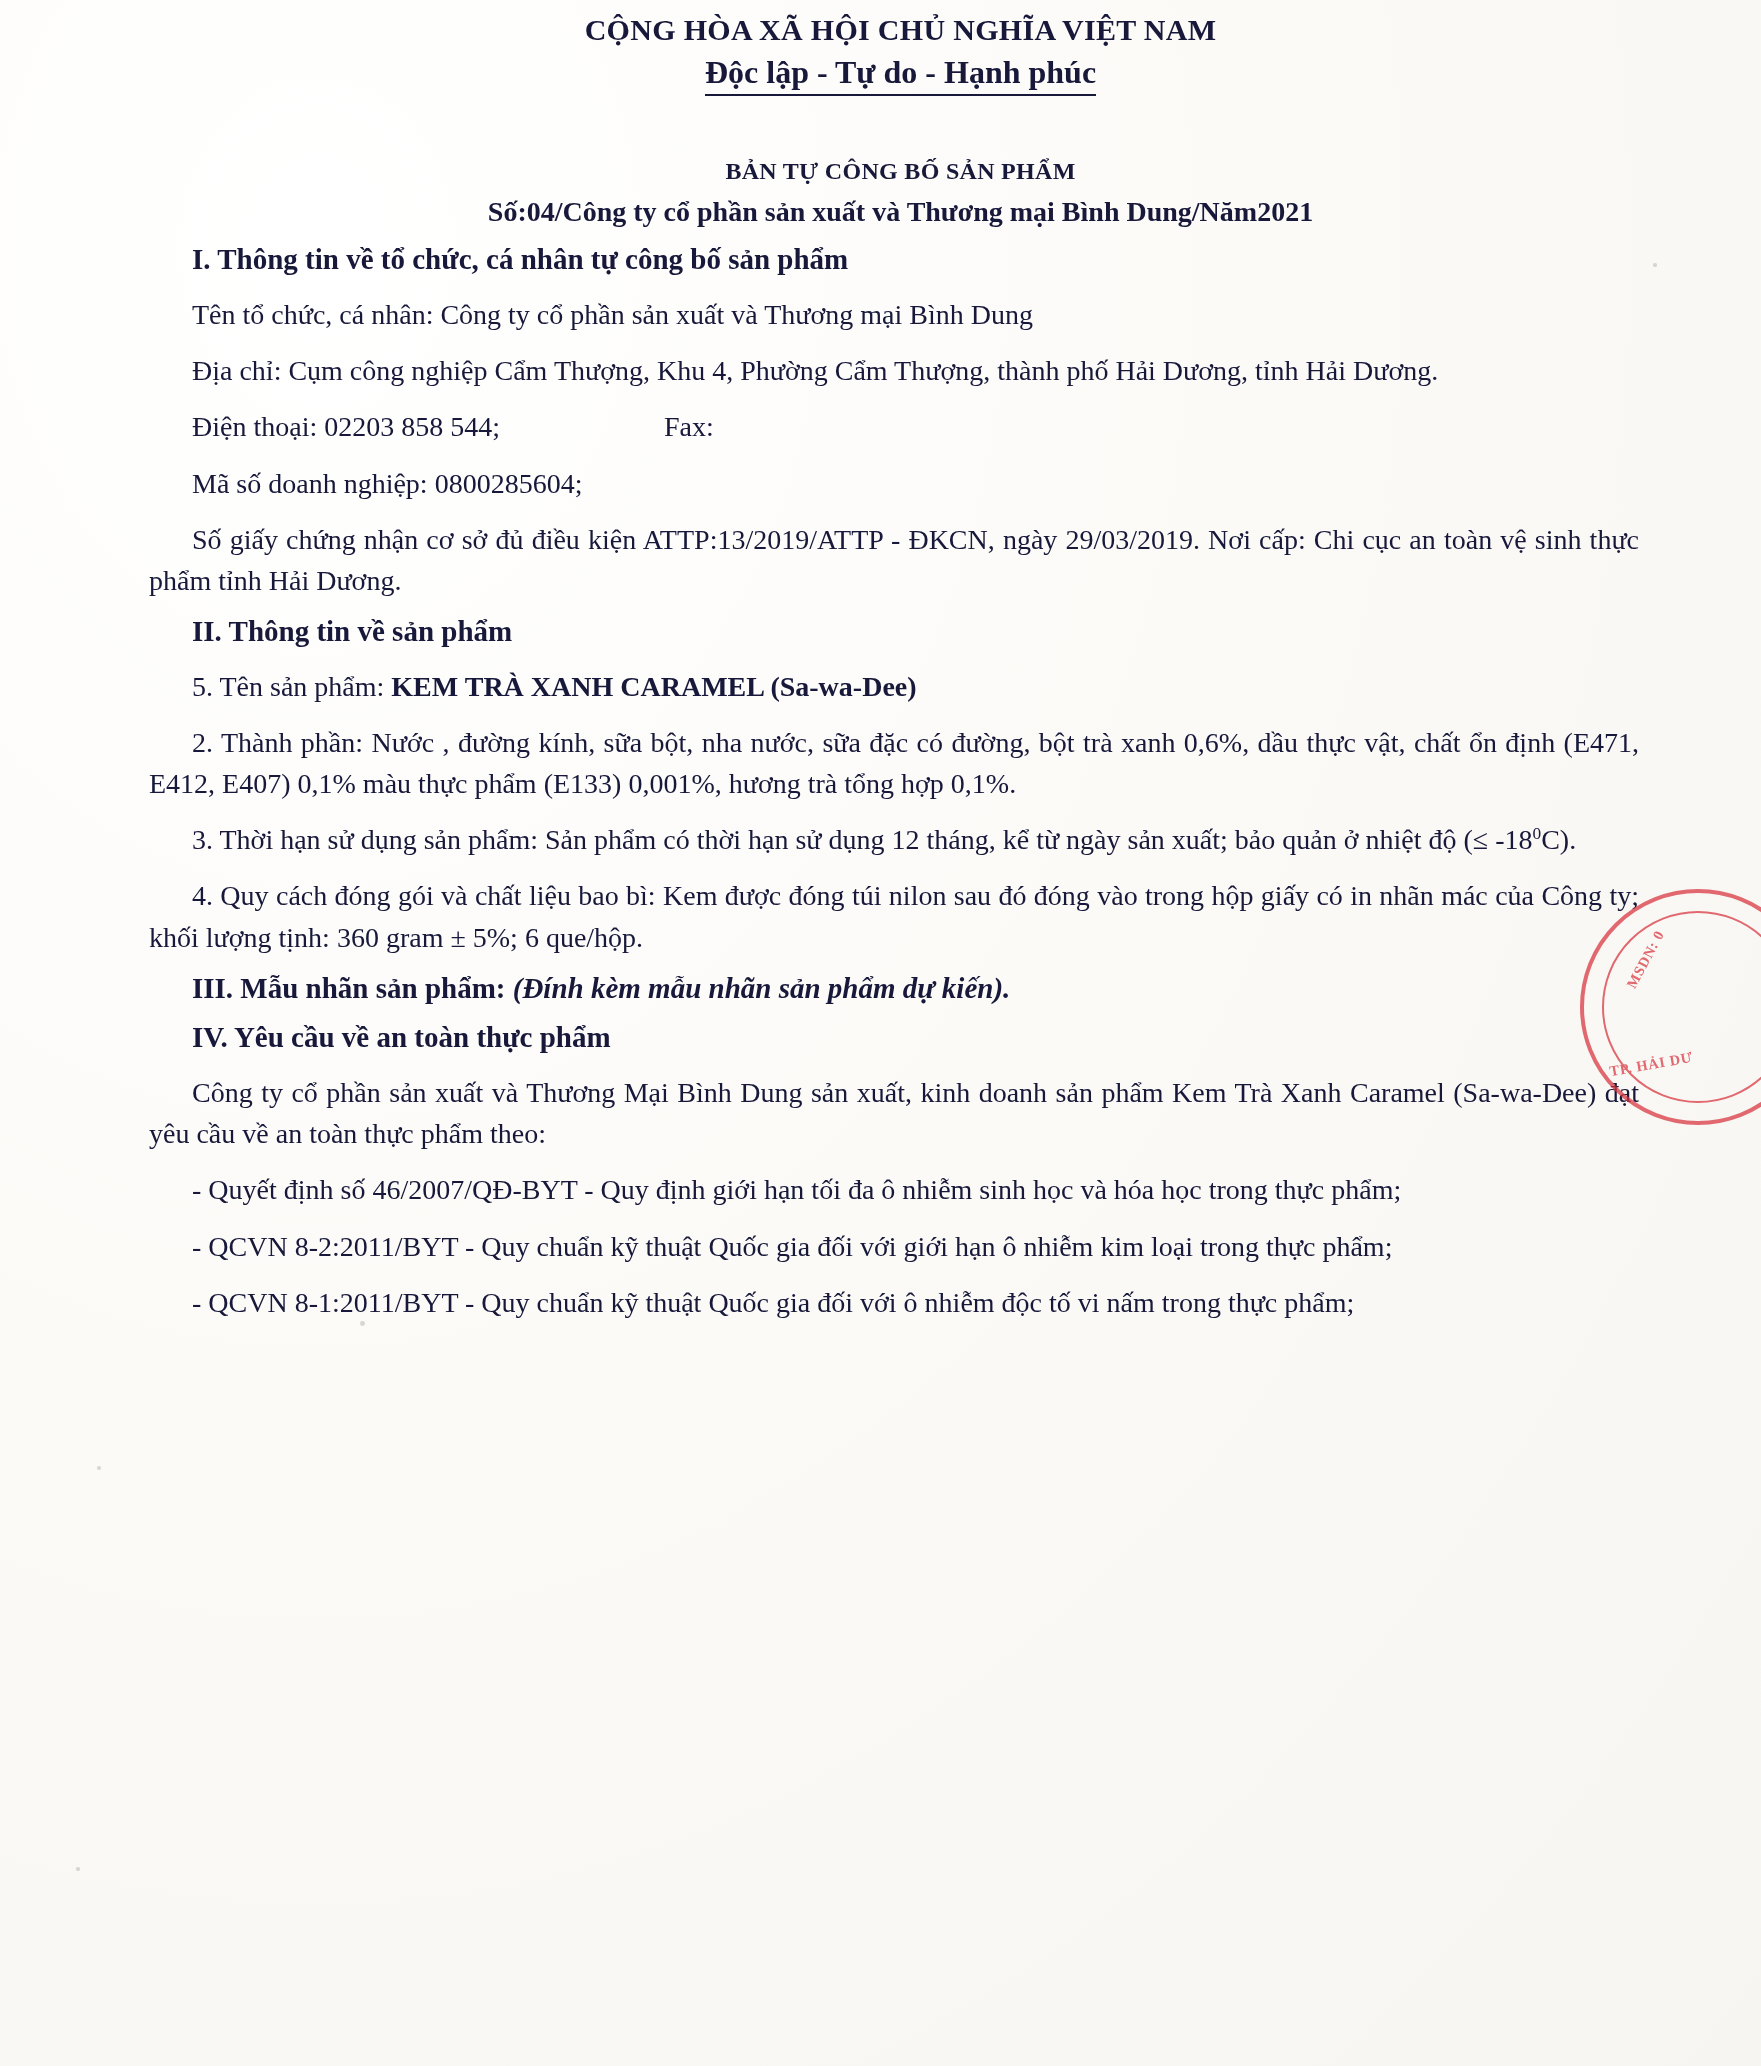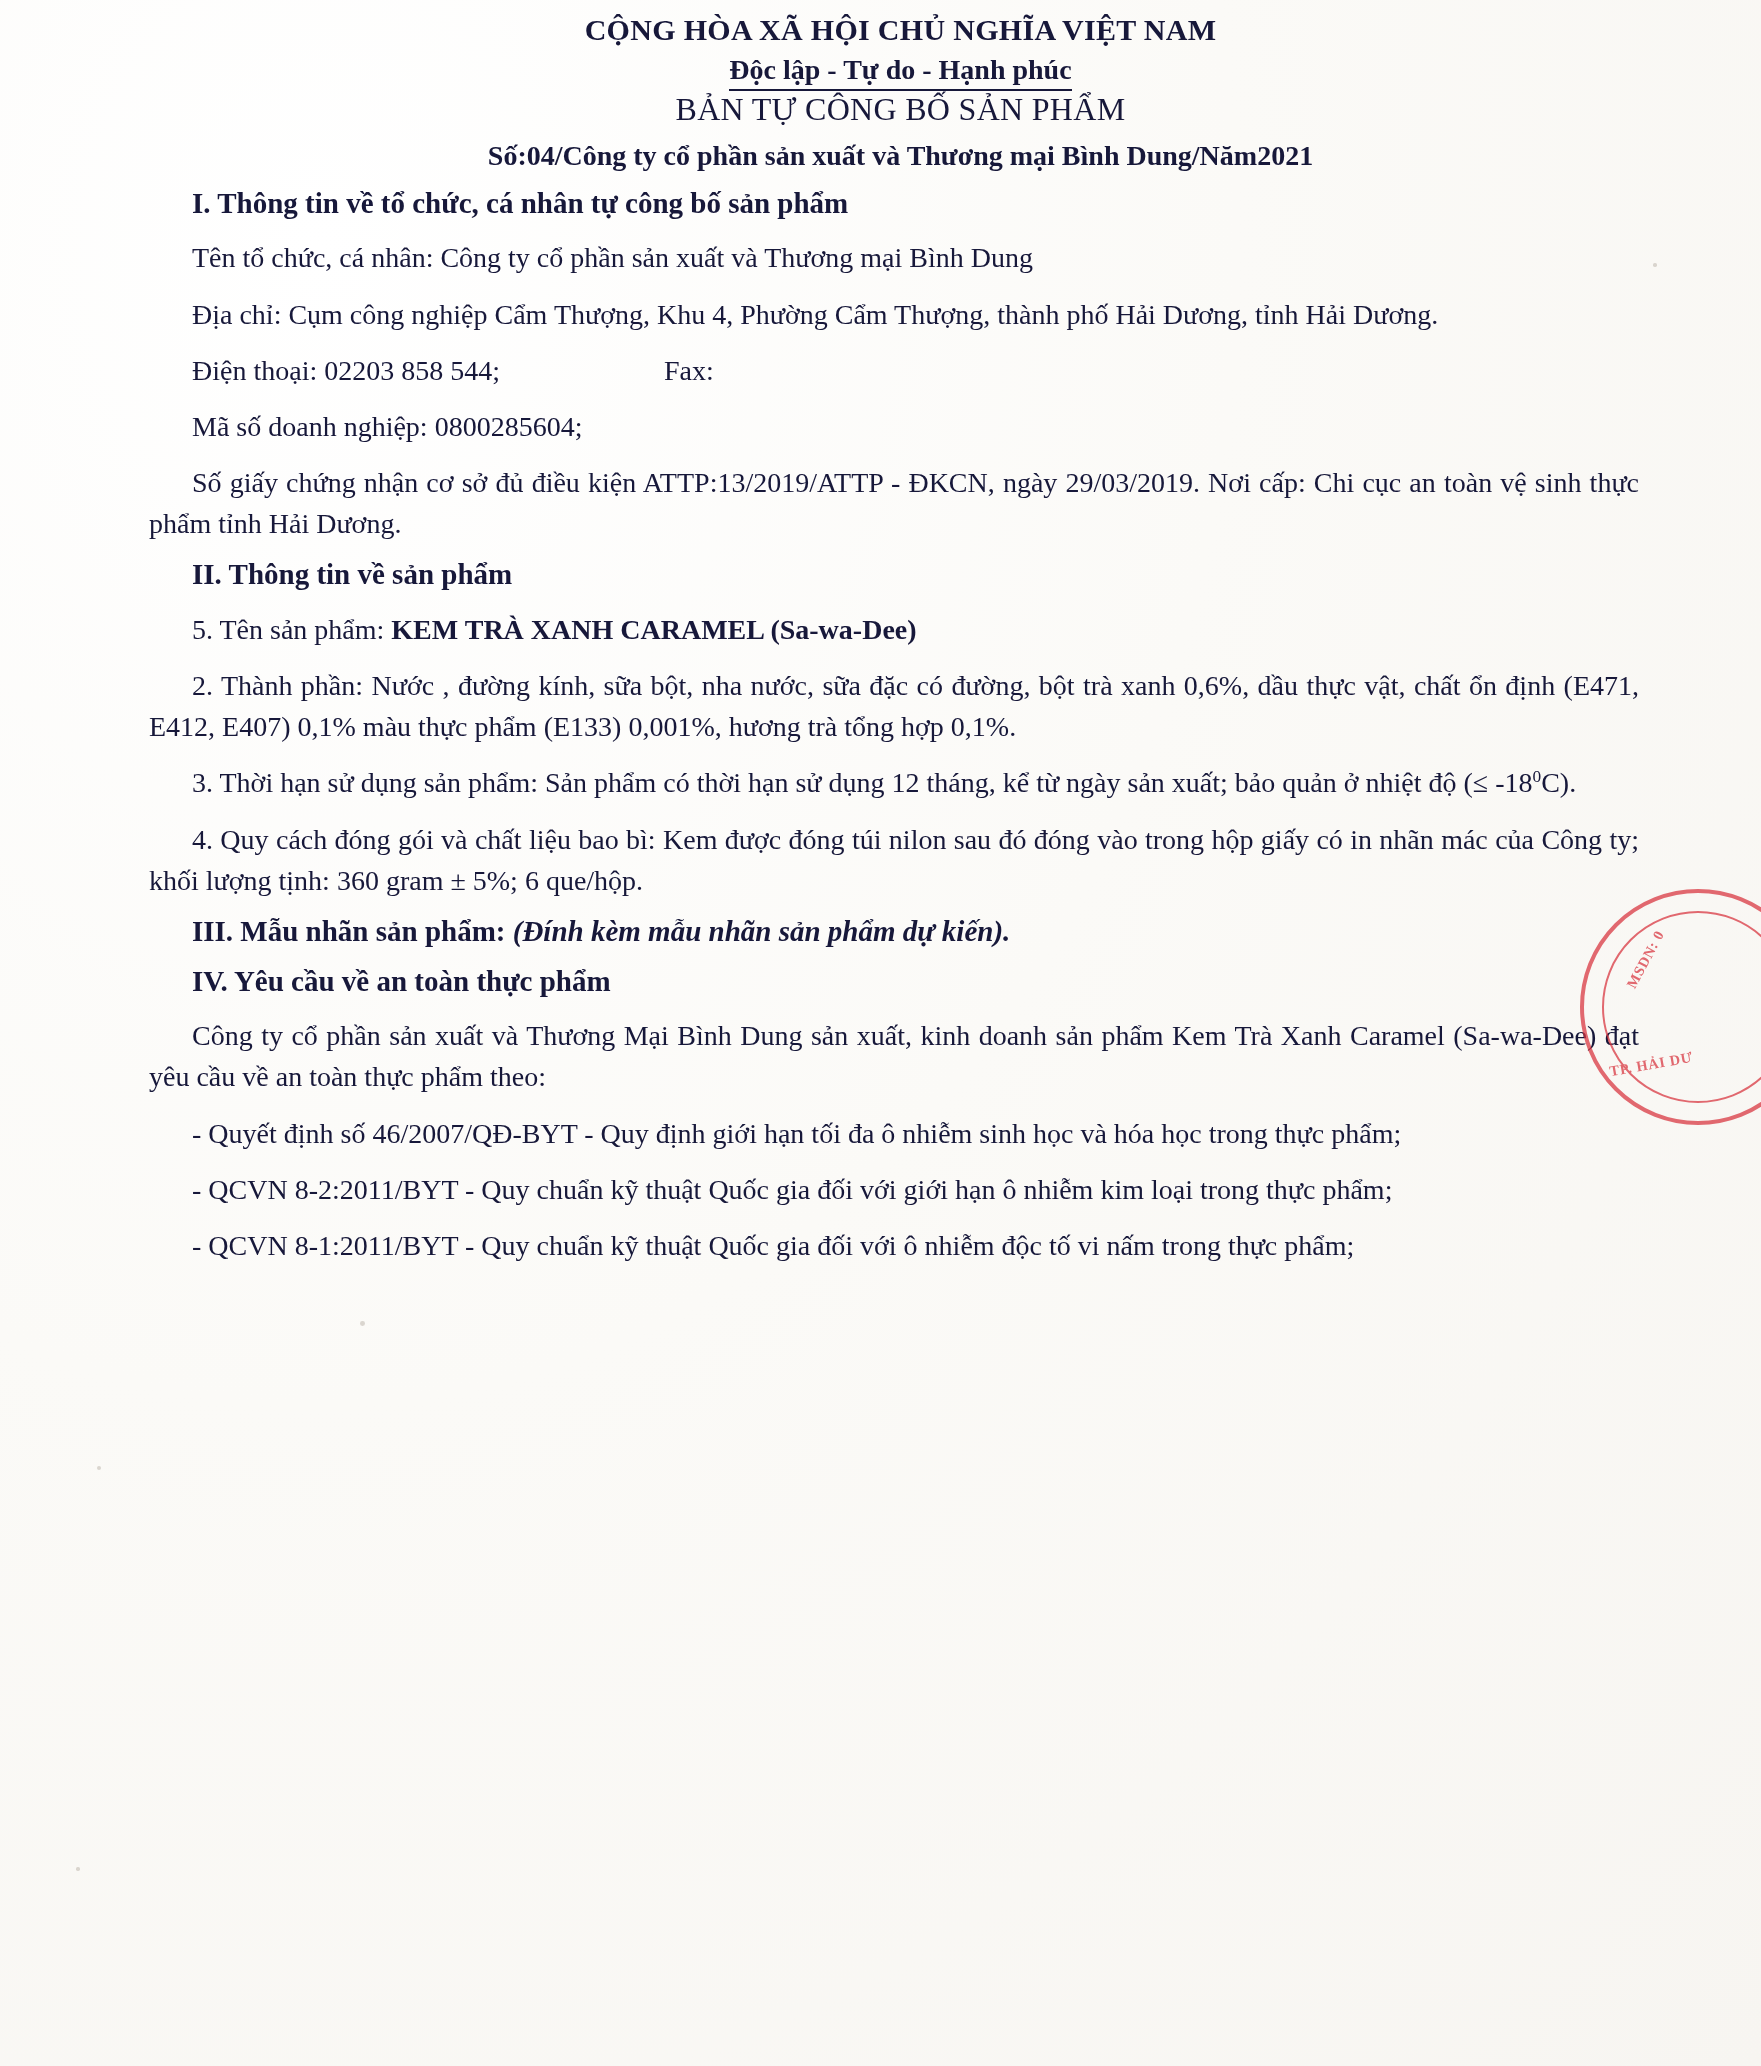--- a/index.html
+++ b/index.html
@@ -42,31 +42,32 @@
 
   .nation-title {
     font-weight: bold;
     font-size: 30px;
     letter-spacing: 0.3px;
     margin-top: 12.4px;
     line-height: 1.18;
   }
   .nation-sub {
     font-weight: bold;
-    font-size: 28px;
+    font-size: 32px;
     margin-top: 5.5px;
     line-height: 1.2;
     display: inline-block;
     border-bottom: 2.1px solid #17183a;
     padding-bottom: 2.1px;
   }
 
   .doc-title {
-    font-weight: normal;
-    font-size: 32px;
+    font-weight: bold;
+    font-size: 24px;
+    margin-top: 62px;
     letter-spacing: 0.3px;
   }
   .doc-number {
     font-weight: bold;
     font-size: 28px;
     margin-top: 9.7px;
     line-height: 1.25;
     text-align: center;
   }
 

